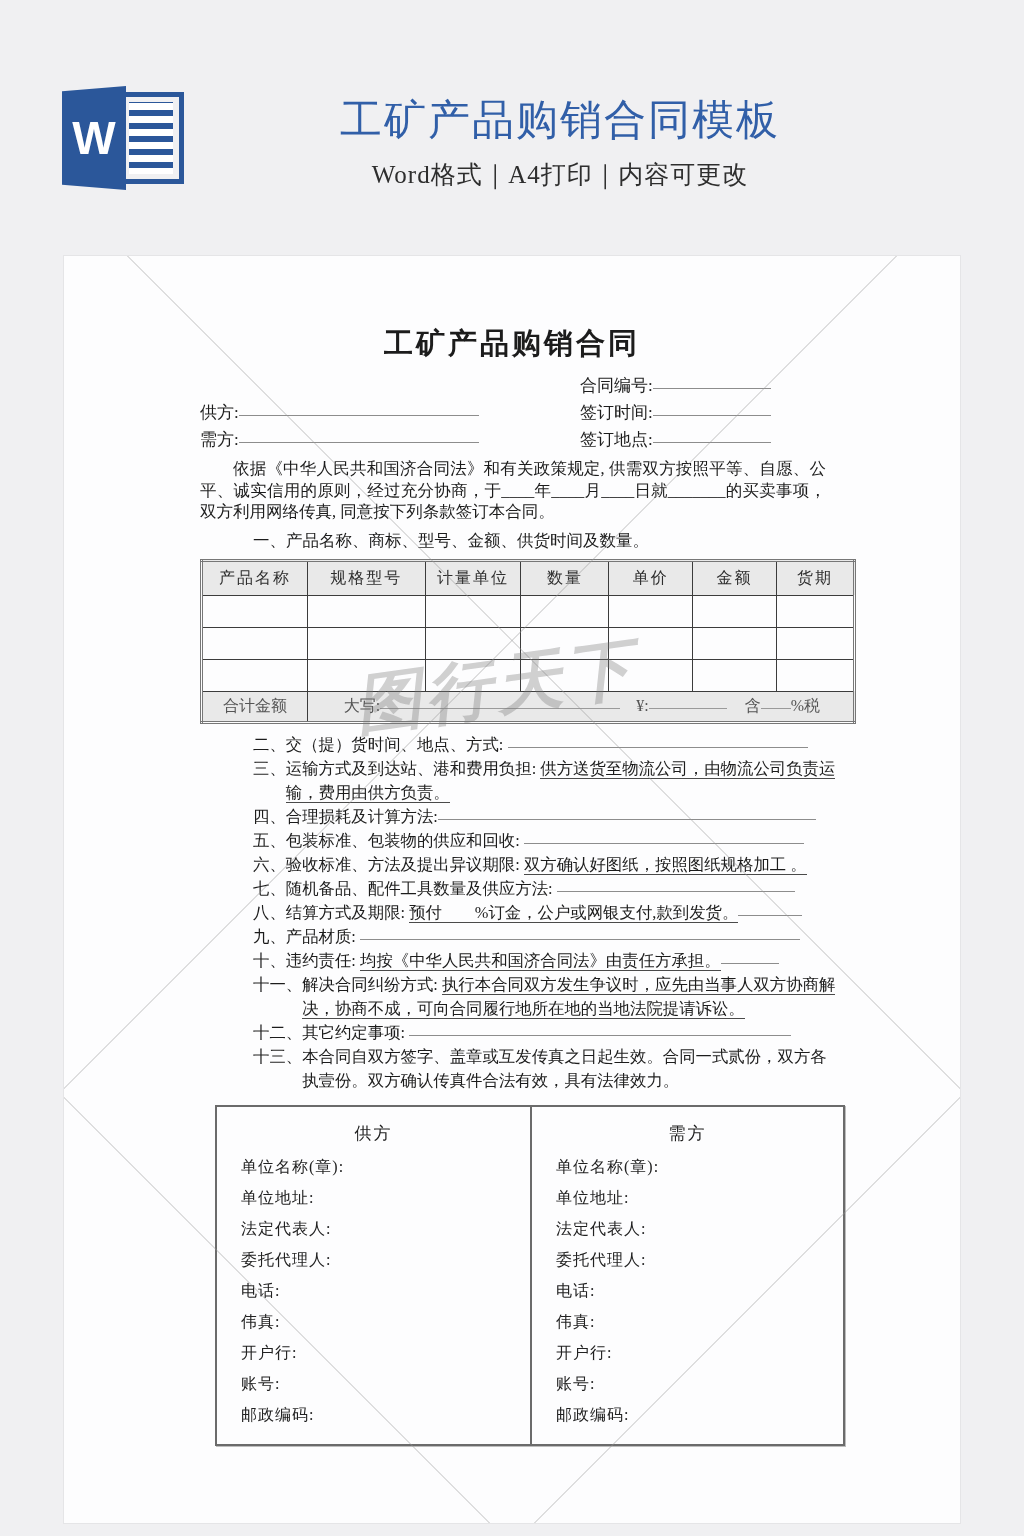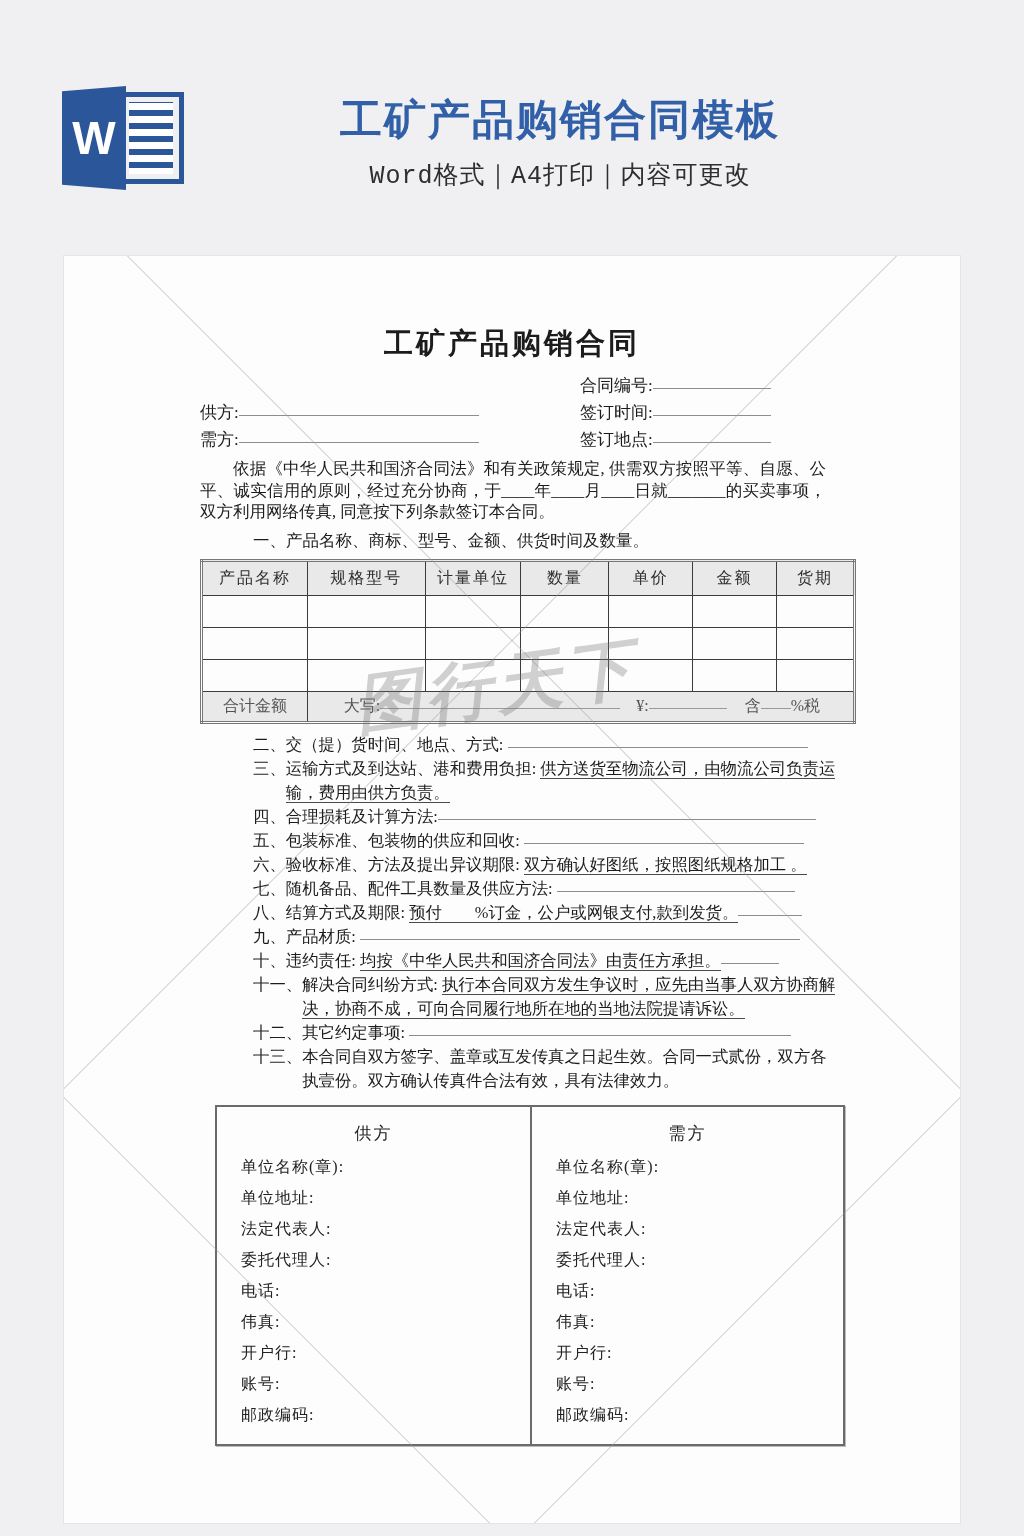--- a/index.html
+++ b/index.html
@@ -28,25 +28,25 @@
     clip-path:polygon(0 5%,100% 0,100% 100%,0 95%);
     display:flex;align-items:center;justify-content:center;
   }
   .wi-panel span{
     color:#fff;font-family:"Liberation Sans","DejaVu Sans",sans-serif;
     font-weight:700;font-size:46px;line-height:1;
   }
   .hdr-title{
     position:absolute;left:96px;right:0;top:92px;text-align:center;
     font-family:"Liberation Sans","DejaVu Sans",sans-serif;
-    font-size:42px;font-weight:700;color:#315fa8;letter-spacing:2px;
+    font-size:42px;font-weight:400;color:#315fa8;letter-spacing:2px;
   }
   .hdr-sub{
     position:absolute;left:96px;right:0;top:158px;text-align:center;
-    font-family:Liberation Mono, monospace;
+    font-family:Liberation Serif, serif;
     font-size:25px;color:#2e2e2e;letter-spacing:1px;
   }
   
   .paper{
     position:absolute;left:64px;top:256px;width:896px;height:1267px;
     background:#fdfdfe;box-shadow:0 0 0 1px #e5e5e7;
   }
   .wm-lines{
     position:absolute;inset:0;pointer-events:none;z-index:6;
     background:

